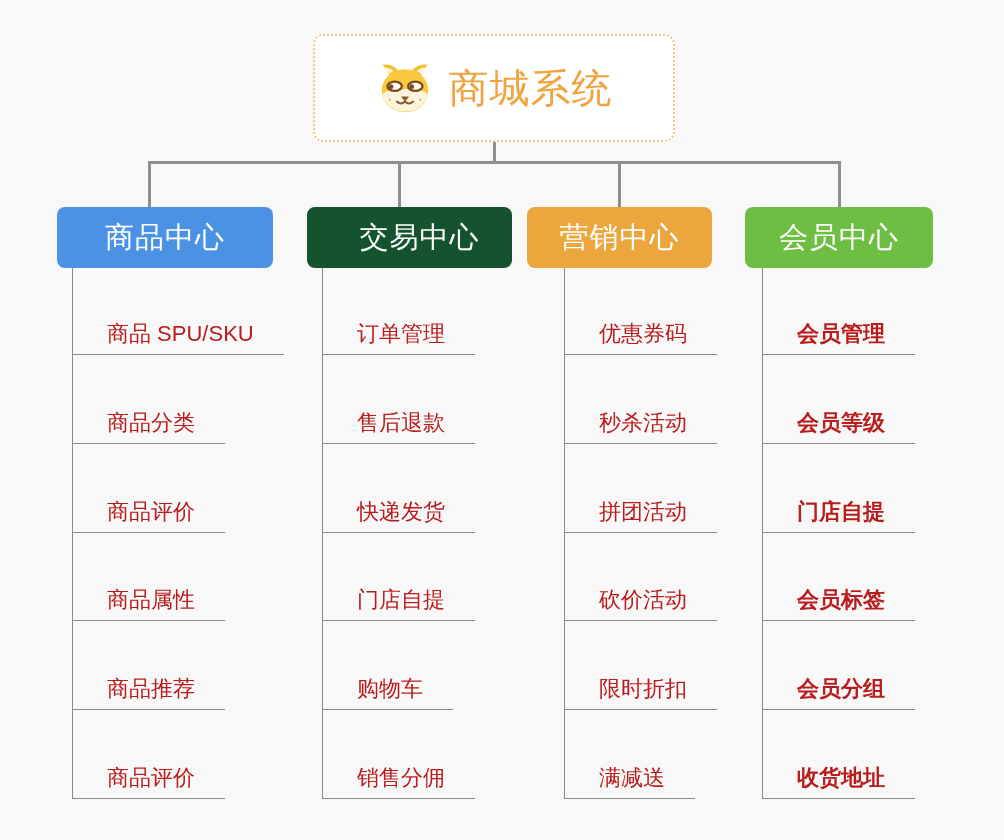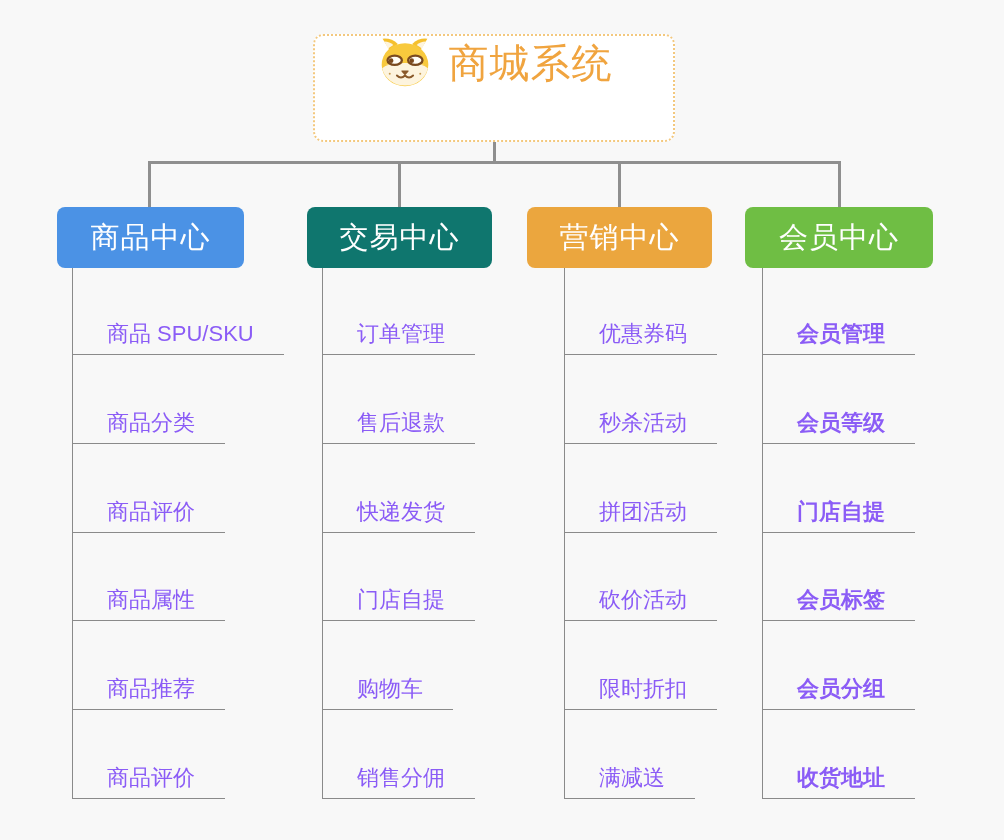--- a/index.html
+++ b/index.html
@@ -18,20 +18,21 @@
   
   .root-node {
     position: absolute;
     left: 313px; top: 34px;
     width: 362px; height: 108px;
     background: #ffffff;
     border: 2px dotted #f3c87e;
     border-radius: 10px;
     box-sizing: border-box;
     display: flex;
+    align-items: center;
     justify-content: center;
     gap: 15px;
   }
   .root-title {
     font-size: 40px;
     color: #f0a43f;
     letter-spacing: 1px;
     white-space: nowrap;
   }
   .dog-icon { width: 58px; height: 52px; display: block; }
@@ -52,21 +53,21 @@
     top: 207px; height: 61px;
     border-radius: 8px;
     display: flex;
     align-items: center;
     justify-content: center;
     color: #ffffff;
     font-size: 29px;
     letter-spacing: 1px;
     white-space: nowrap;
   }
-  .branch-1 { left: 57px;  width: 187px; justify-content: center; }
+  .branch-1 { left: 57px;  width: 216px; justify-content: center; }
   .branch-2 { left: 307px; width: 185px; }
   .branch-3 { left: 527px; width: 185px; }
   .branch-4 { left: 745px; width: 188px; }
 
   
   .col {
     position: absolute;
     top: 268px;
     height: 531px;
     border-left: 1.5px solid #8a8a8a;
@@ -76,21 +77,21 @@
   .col-3 { left: 564px; }
   .col-4 { left: 762px; font-weight: bold; }
 
   .leaf {
     position: absolute;
     left: 0;
     padding: 0 30px 6px 34px;
     border-bottom: 1.5px solid #8a8a8a;
     font-size: 22px;
     line-height: 28px;
-    color: #8b5cf6;
+    color: #b91c1c;
     white-space: nowrap;
     cursor: default;
   }
   .leaf:nth-child(1) { top: 52px; }
   .leaf:nth-child(2) { top: 141px; }
   .leaf:nth-child(3) { top: 230px; }
   .leaf:nth-child(4) { top: 318px; }
   .leaf:nth-child(5) { top: 407px; }
   .leaf:nth-child(6) { top: 496px; }
 </style>
@@ -122,21 +123,21 @@
   <div class="conn root-stem"></div>
   <div class="conn hbar"></div>
   <div class="conn drop drop-1"></div>
   <div class="conn drop drop-2"></div>
   <div class="conn drop drop-3"></div>
   <div class="conn drop drop-4"></div>
 
   <div class="branch-box branch-1" style="background: rgb(75, 146, 229);">
     <span>商品中心</span>
   </div>
-  <div class="branch-box branch-2" style="background: #0f766e;">
+  <div class="branch-box branch-2" style="background: #14532d; padding-left: 20px;">
     <span>交易中心</span>
   </div>
   <div class="branch-box branch-3" style="background: rgb(235, 166, 62);">
     <span>营销中心</span>
   </div>
   <div class="branch-box branch-4" style="background: rgb(111, 190, 68);">
     <span>会员中心</span>
   </div>
 
   <div class="col col-1">

